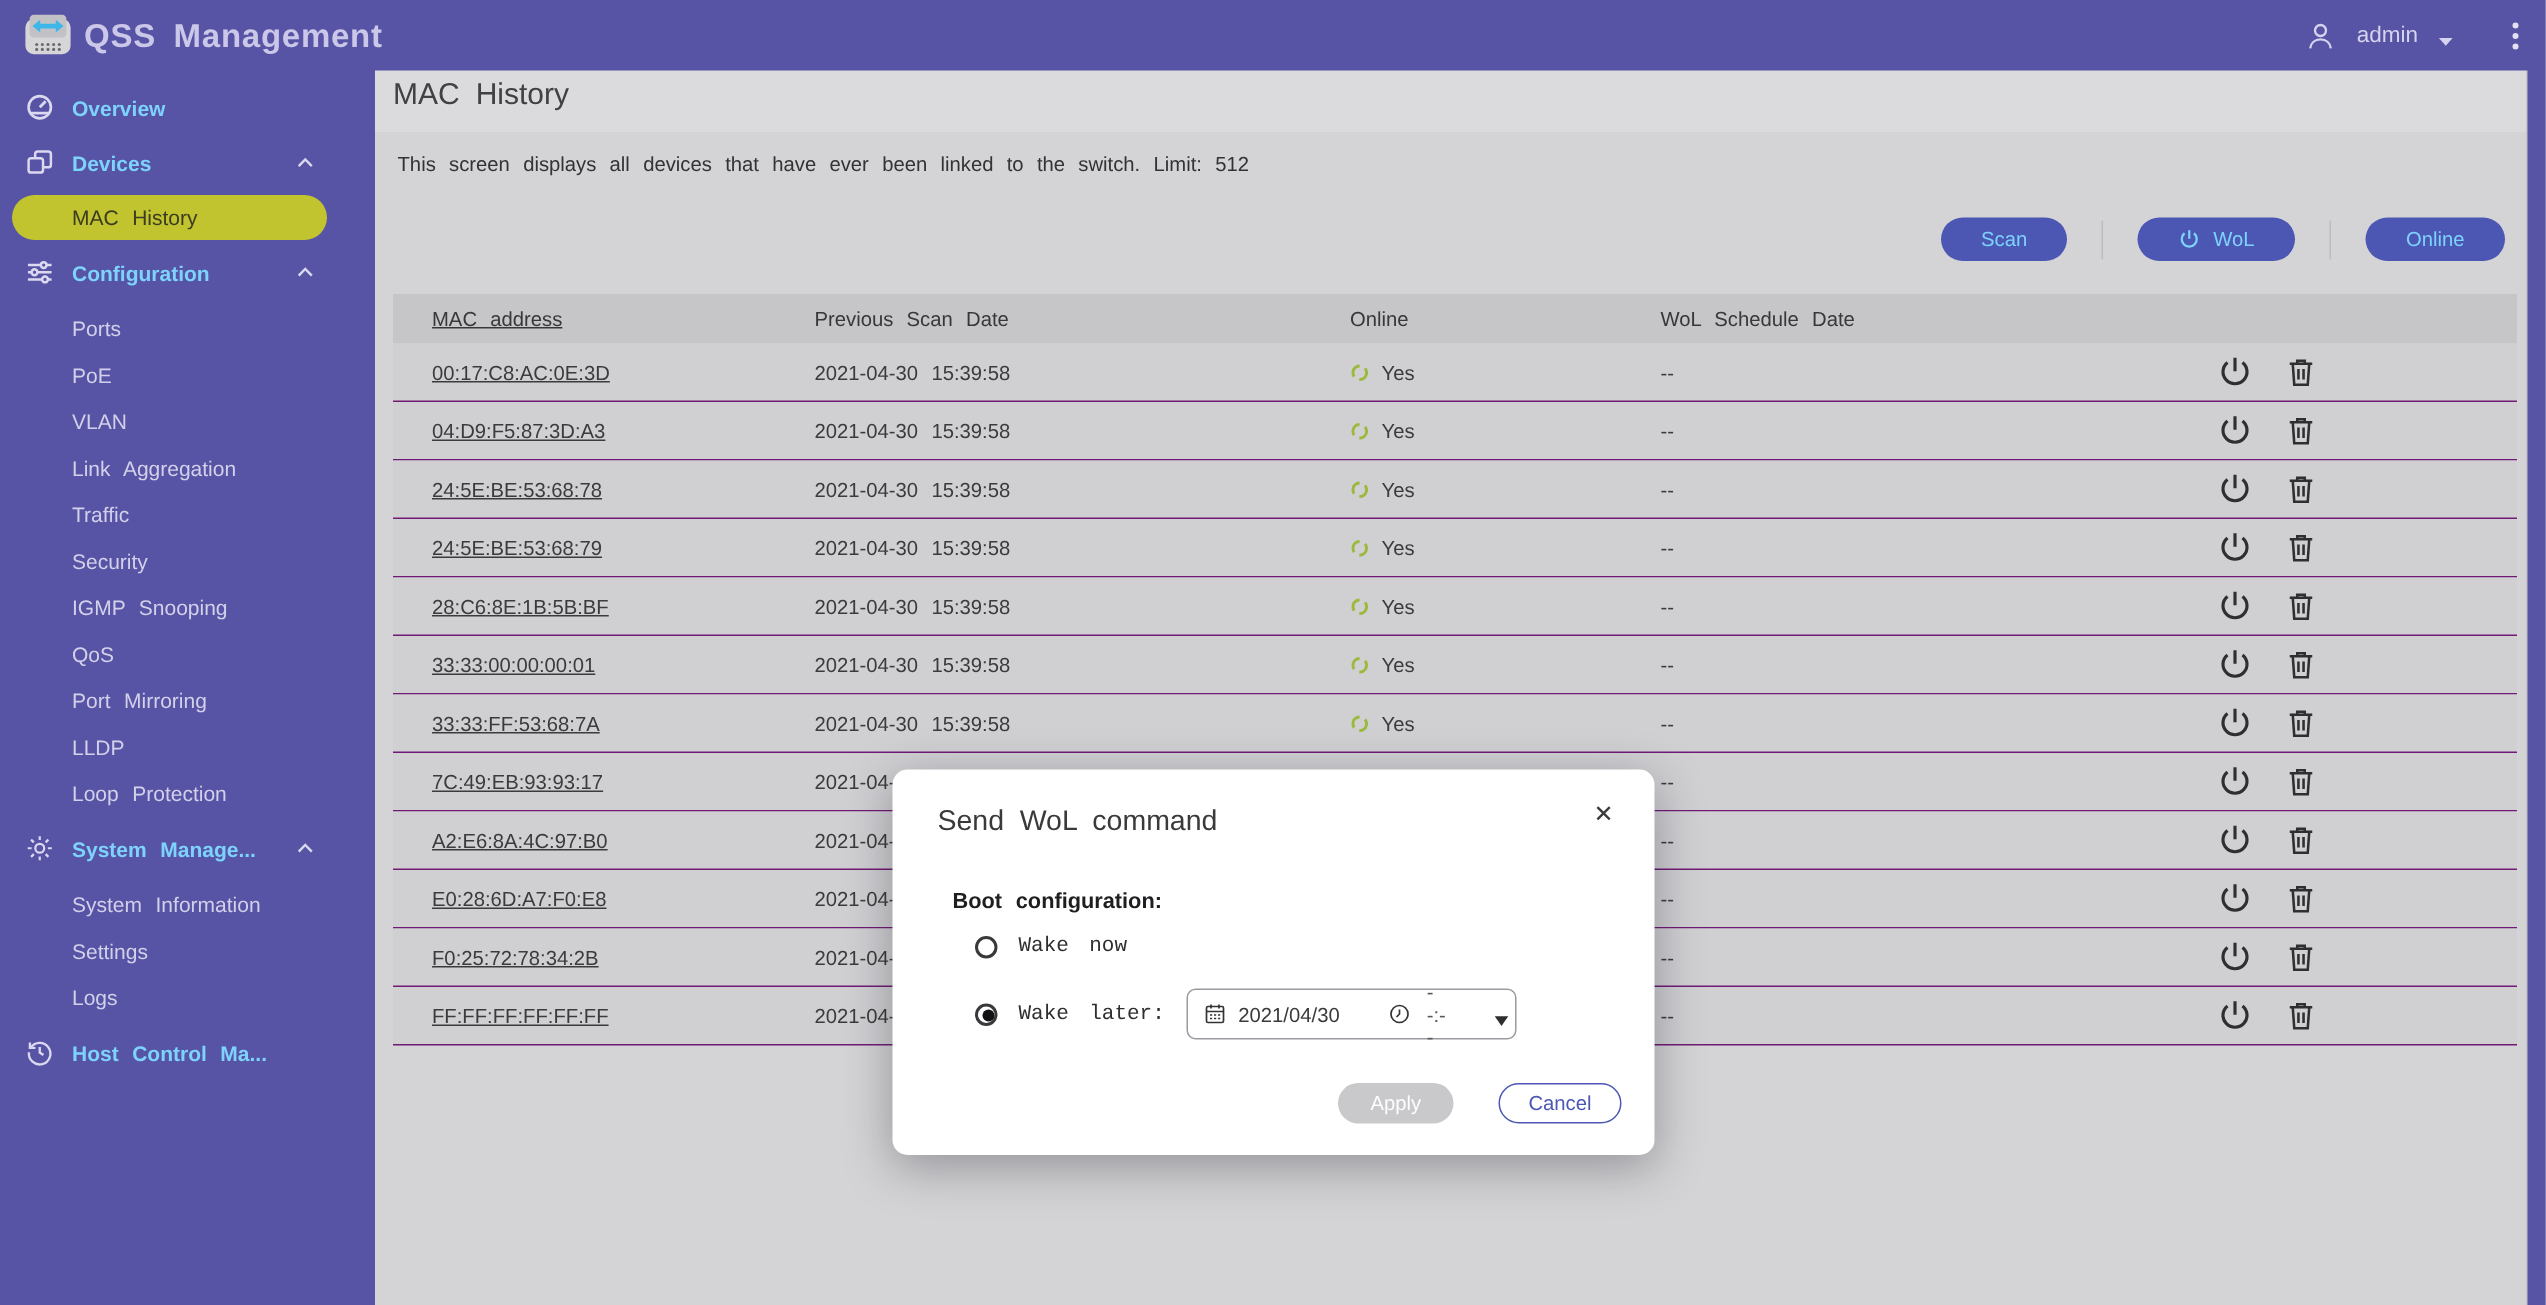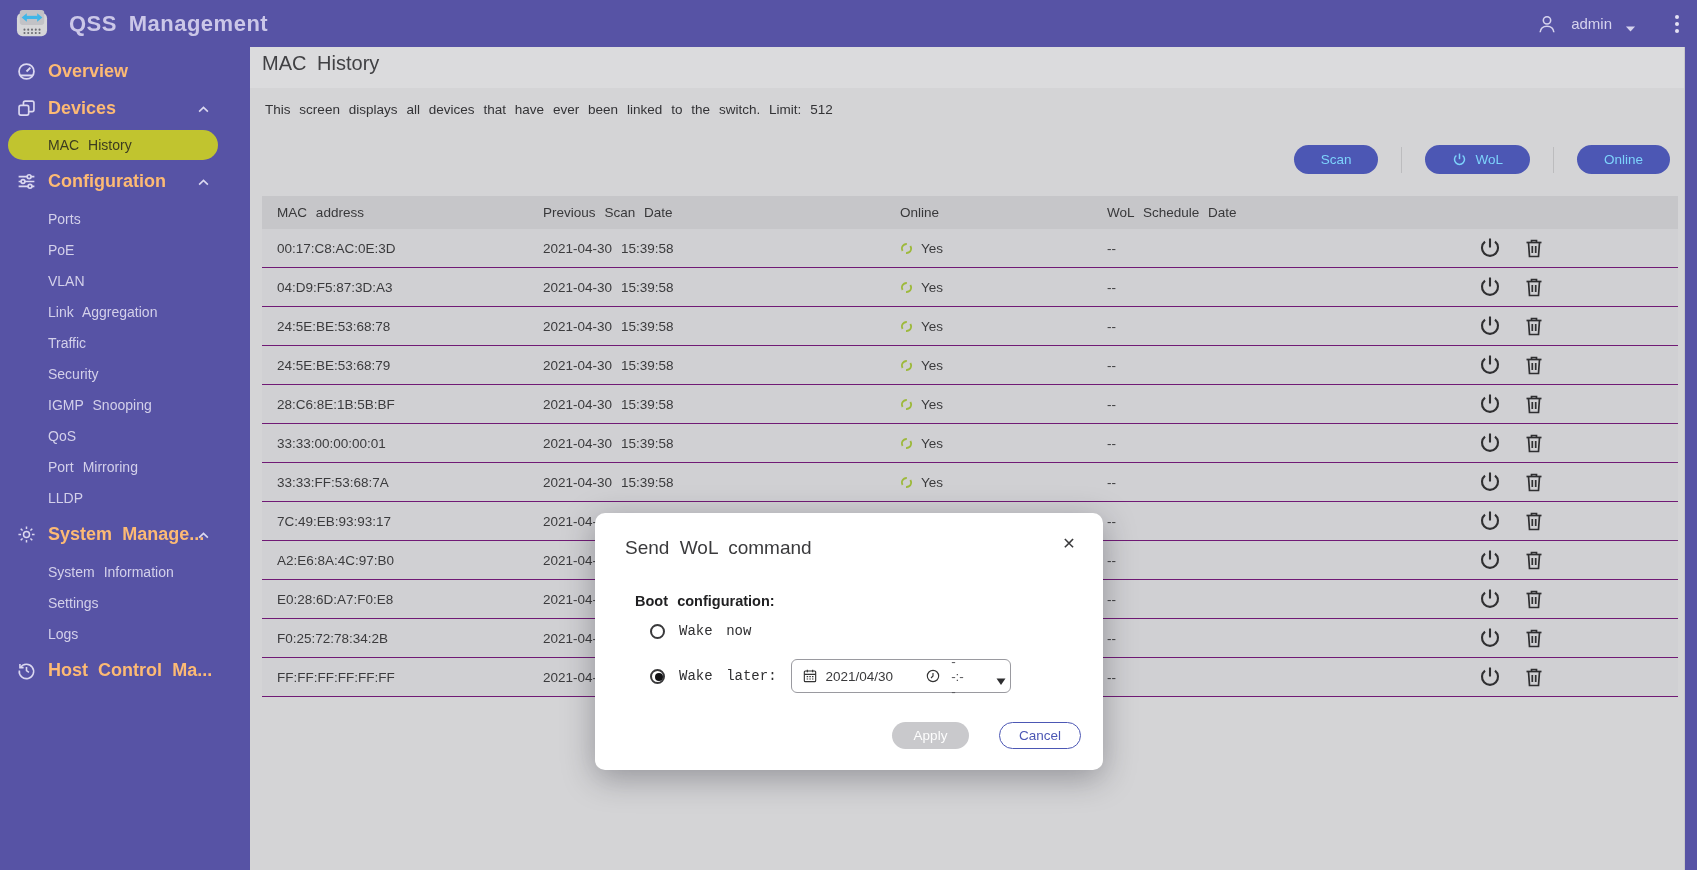--- a/index.html
+++ b/index.html
@@ -3,32 +3,32 @@
 <meta charset="utf-8">
 <style>
   * { margin:0; padding:0; box-sizing:border-box; }
   html,body { width:1697px; height:870px; overflow:hidden; }
   body { font-family:"Liberation Sans", sans-serif; word-spacing:0.32em; background:#5753a5; }
   .app { position:relative; width:1697px; height:870px; overflow:hidden; }
 
   
   .hdr { position:absolute; top:0; left:0; right:0; height:47px; background:#5753a5; display:flex; align-items:center; }
   .logo { margin-left:15px; width:34px; height:32px; display:flex; align-items:center; }
-  .app-title { margin-left:20px; font-size:22px; font-weight:bold; color:#cbc7e8; letter-spacing:0.5px;text-align:center; }
+  .app-title { margin-left:7px; font-size:22px; font-weight:bold; color:#cbc7e8; letter-spacing:0.5px;text-align:center; }
   .hdr-right { position:absolute; right:18px; top:0; height:47px; display:flex; align-items:center; gap:13px; color:#d6d3ee; }
   .person { width:22px; height:22px; }
   .hdr-user { font-size:15px; color:#d6d3ee; cursor:pointer; }
   .hdr-caret { width:11px; height:9px; }
   .kebab { margin-left:26px; display:flex; flex-direction:column; gap:3px; cursor:pointer; }
   .kebab i { width:4px; height:4px; border-radius:50%; background:#e4e1f4; }
 
   
   .sidebar { position:absolute; top:47px; left:0; bottom:0; width:250px; background:#5753a5; padding-top:3px; }
   .side-row { position:relative; height:31px; display:flex; align-items:center; color:#d3d0ea; font-size:14px; cursor:pointer; }
-  .side-row.section { margin:6px 0; font-weight:bold; font-size:18px; color:#fdba74; }
+  .side-row.section { margin:6px 0; font-weight:bold; font-size:14px; color:#7dd3fc; }
   .side-row .s-icon { position:absolute; left:16px; width:21px; height:21px; display:flex; color:#dbd8f0; }
   .side-row .s-label { margin-left:48px; white-space:nowrap; }
   .side-row .chev { position:absolute; left:196px; width:15px; height:15px; color:#dbd8f0; }
   .side-row.active { height:30px; margin:6px 0; background:#c1c42f; border-radius:15px; margin-left:8px; width:210px; color:#3c3c20; }
   .side-row.active .s-label { margin-left:40px; }
 
   
   .rstrip { position:absolute; top:47px; right:0; bottom:0; width:13px; background:#5753a5; border-left:1px solid #c6c6c9; }
 
   
@@ -40,21 +40,21 @@
   .toolbar { position:absolute; top:57px; right:14px; display:flex; align-items:center; gap:23px; }
   .pill-btn { height:29px; border:none; border-radius:15px; background:#4c57b4; color:#7dd3fc; font-size:13.5px; font-family:inherit; word-spacing:inherit; padding:0 27px; display:flex; align-items:center; gap:8px; cursor:pointer; }
   .pill-btn .b-icon { width:15px; height:15px; display:flex; }
   .vsep { width:1px; height:26px; background:#bcbcbe; }
 
   
   .table { position:absolute; top:108px; left:12px; right:6px; }
   .tgrid { display:grid; grid-template-columns:281px 357px 207px 356px 1fr; align-items:center; }
   .thead { height:33px; background:#c6c6c9; color:#38383a; font-size:13.5px; }
   .trow { height:39px; background:#d0d0d3; border-bottom:1px solid #701a75; color:#3b3b3d; font-size:13.5px; }
-  .td:first-child, .th:first-child { padding-left:15px; }
+  .td:first-child, .th:first-child { padding-left:26px;text-decoration:underline; }
   .online-cell { display:flex; align-items:center; }
   .ring { width:13px; height:13px; margin-right:8px; display:flex; }
   .actions { display:flex; align-items:center; gap:20px; padding-left:15px; }
   .icon-btn { width:24px; height:24px; background:none; border:none; padding:0; color:#2f2f31; cursor:pointer; display:flex; align-items:center; }
 
   
   .modal { position:absolute; left:595px; top:513px; width:508px; height:257px; background:#ffffff; border-radius:10px; box-shadow:0 8px 32px rgba(30,30,40,0.35); z-index:10; }
   .m-title { position:absolute; left:30px; top:24px; font-size:19px; color:#3a3a3c; }
   .m-close { position:absolute; right:24px; top:20px; width:20px; height:20px; border:none; background:none; font-size:16px; color:#3b3b3d; cursor:pointer; font-family:inherit; }
   .m-section { position:absolute; left:40px; top:80px; font-size:14.5px; font-weight:bold; color:#1f1f21; }
@@ -188,20 +188,23 @@
       </div>
       <div class="side-row">
         <span class="s-label">QoS</span>
       </div>
       <div class="side-row">
         <span class="s-label">Port Mirroring</span>
       </div>
       <div class="side-row">
         <span class="s-label">LLDP</span>
       </div>
+      <div class="side-row">
+        <span class="s-label">Loop Protection</span>
+      </div>
       <div class="side-row section">
         <span class="s-icon">
           <svg viewBox="0 0 24 24" fill="none" stroke="currentColor" stroke-width="1.7">
             <circle cx="12" cy="12" r="3.4"></circle>
             <path d="M12 2.8v3M12 18.2v3M2.8 12h3M18.2 12h3M5.4 5.4l2.1 2.1M16.5 16.5l2.1 2.1M18.6 5.4l-2.1 2.1M7.5 16.5l-2.1 2.1"></path>
           </svg>
         </span>
         <span class="s-label">System Manage...</span>
         <span class="chev"><svg viewBox="0 0 24 24" fill="none" stroke="currentColor" stroke-width="2.6">
             <path d="M5 15.5l7-7 7 7"></path>

